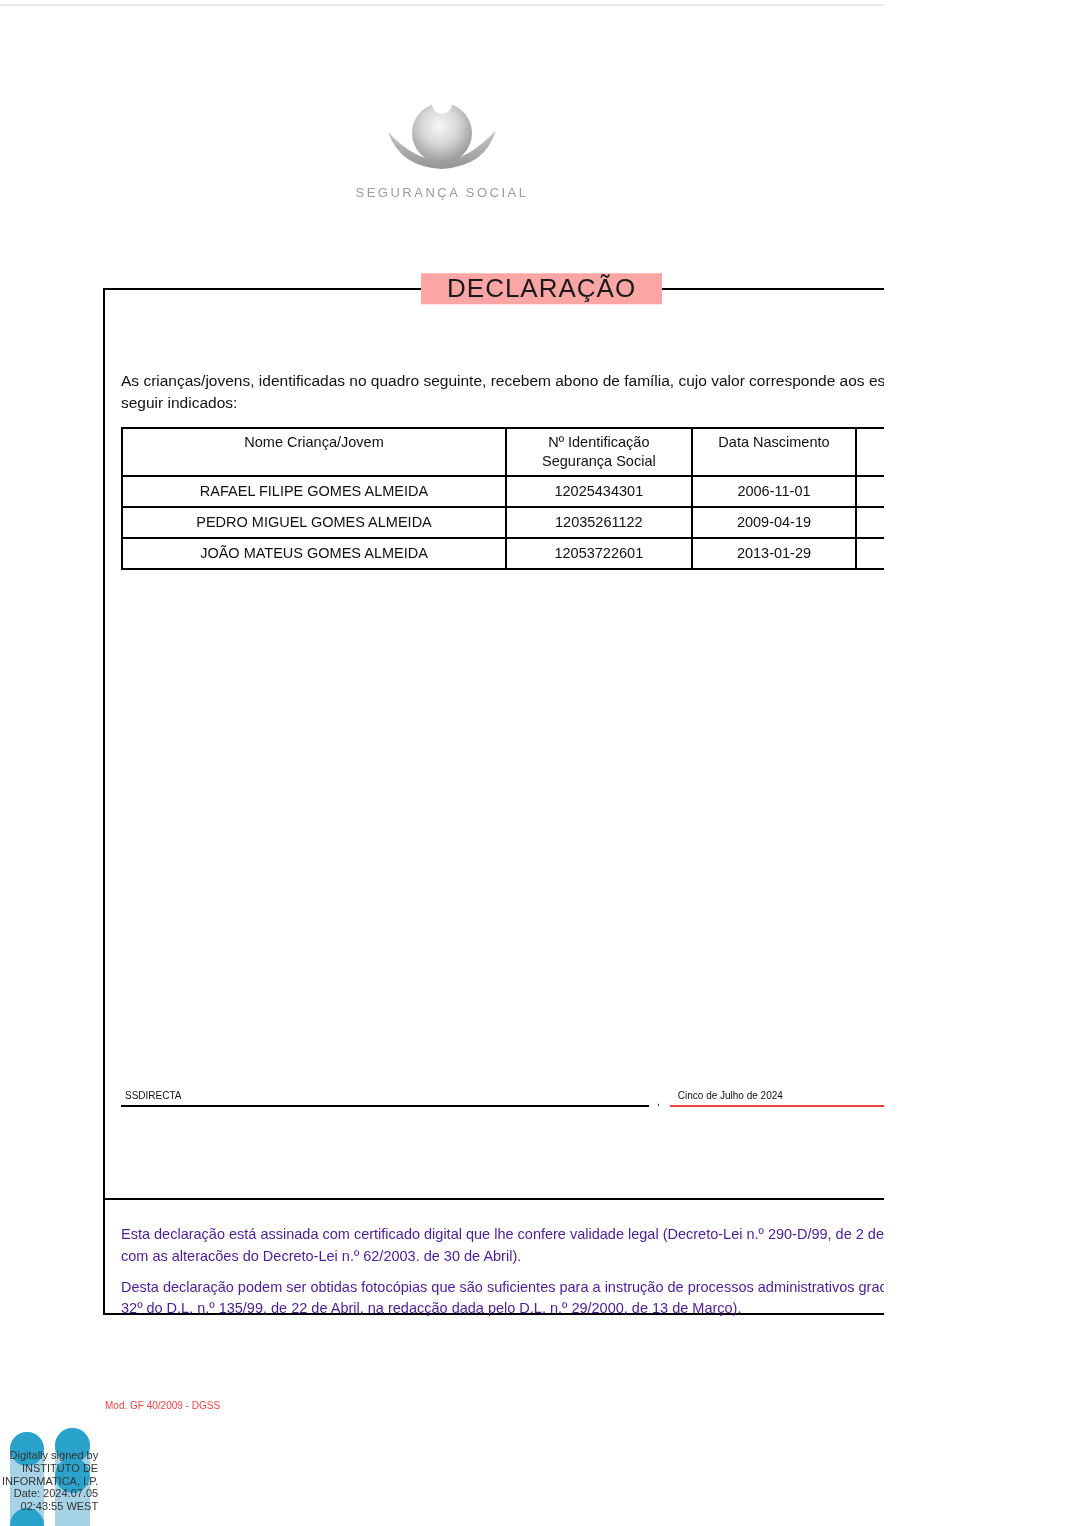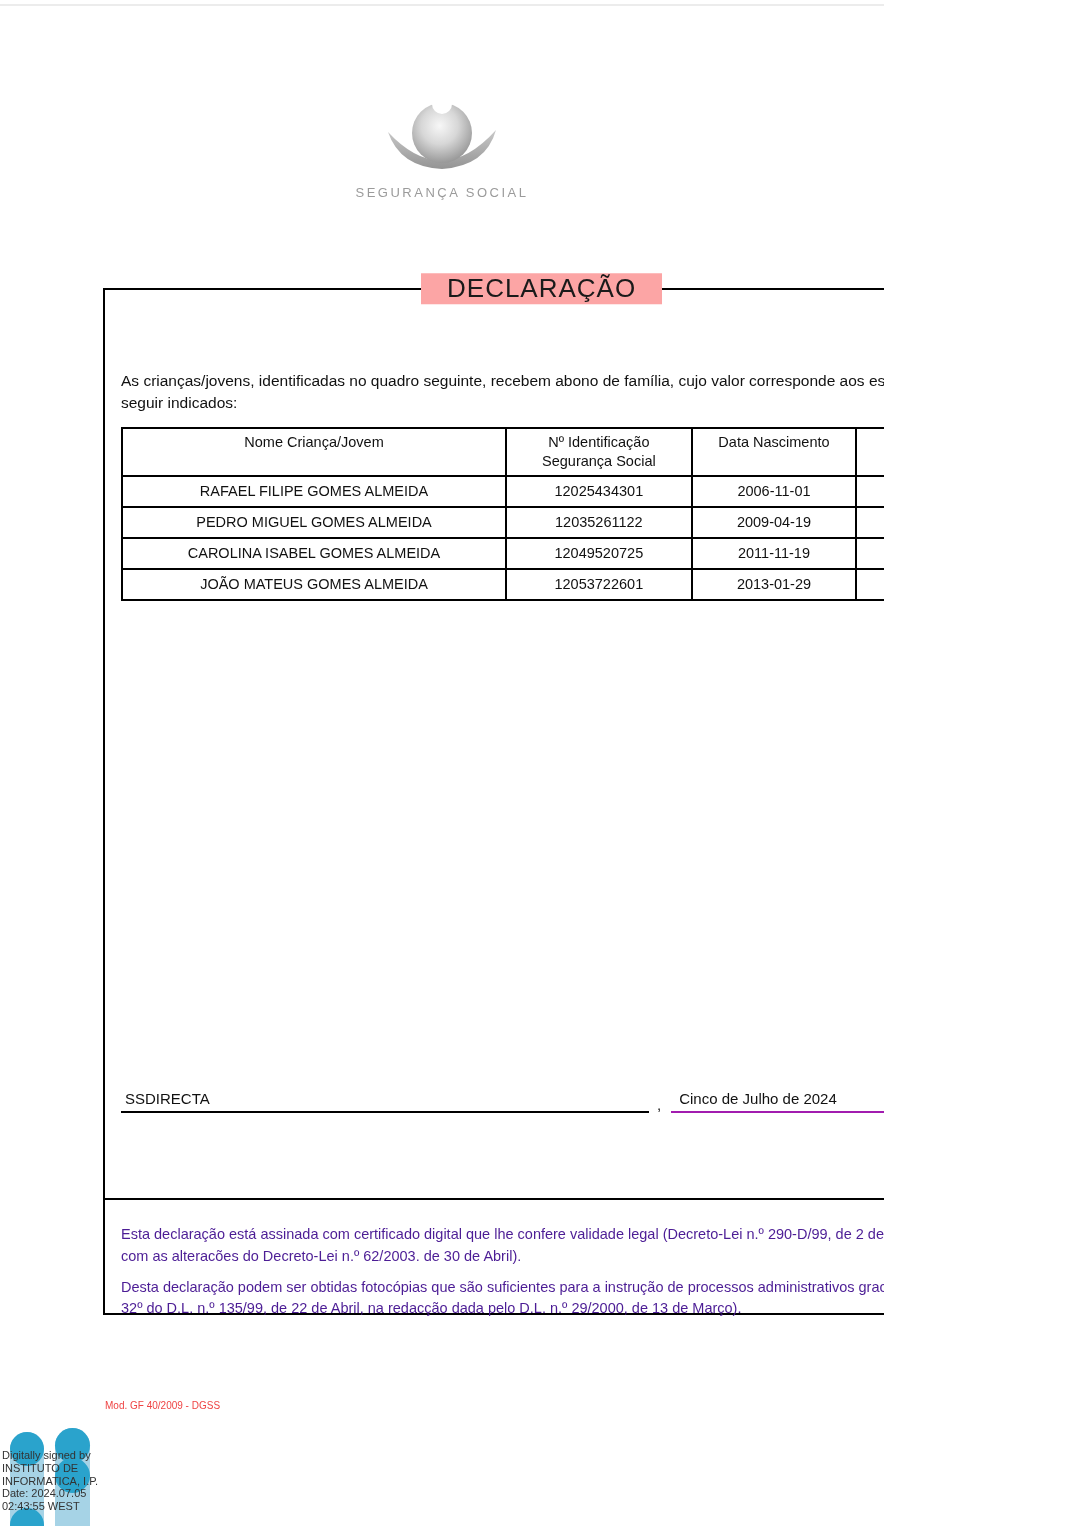--- a/index.html
+++ b/index.html
@@ -27,40 +27,40 @@
   table.children { border-collapse:collapse; margin:12px 16px 0;
     width:calc(100% - 32px); table-layout:fixed;padding-left:15px; }
   table.children th, table.children td {
     border:2px solid #000; text-align:center; font-weight:normal;
     font-size:14.5px; color:#111; padding:0; overflow:hidden; }
   table.children th { height:42px; vertical-align:top; padding-top:4px; line-height:1.3; }
   table.children td { height:29px; }
 
   
   .sig-row { position:absolute; left:16px; right:26px; top:800px;
-    display:flex; align-items:flex-end; font-size:15px; }
+    display:flex; align-items:flex-end; font-size:10px; }
   .sig-left { width:524px; border-bottom:2px solid #000; padding:0 0 4px 4px; }
   .sig-comma { padding:0 10px 0 8px; }
-  .sig-right { flex:1; border-bottom:2px solid #a21caf; padding:0 0 4px 8px; }
+  .sig-right { flex:1; border-bottom:2px solid #ef4444; padding:0 0 4px 8px; }
 
   
   .box-footer { position:absolute; left:0; right:0; top:908px;
     border-top:2px solid #000; padding:24px 16px 0; box-sizing:border-box; }
   .box-footer p { margin:0 0 9px; font-size:14.5px; line-height:1.5; color:#4c1d95; }
 
   .mod-ref { position:absolute; left:105px; top:1400px; font-size:10px; color:#ef4444; }
 
   
   .stamp { position:absolute; left:0; top:1424px; width:130px; height:102px; }
   .pill { position:absolute; border-radius:18px; }
   .pill-left  { left:10px; top:8px; width:34px; height:120px; }
   .pill-right { left:55px; top:4px; width:35px; height:124px; }
   .dot { position:absolute; border-radius:50%; }
   .stamp-text { position:absolute; left:2px; top:25px; font-size:11px; line-height:1.16;
-    color:#333; white-space:nowrap; }
+    color:#333; white-space:nowrap;text-align:right; }
 </style>
 </head>
 <body>
 
 <div class="page">
 
   <div class="top-rule"></div>
 
   <div class="logo-wrap">
     <span>
@@ -114,26 +114,20 @@
           <td>2006-11-01</td>
           <td>1</td>
         </tr>
         <tr>
           <td>PEDRO MIGUEL GOMES ALMEIDA</td>
           <td>12035261122</td>
           <td>2009-04-19</td>
           <td>1</td>
         </tr>
         <tr>
-          <td>CAROLINA ISABEL GOMES ALMEIDA</td>
-          <td>12049520725</td>
-          <td>2011-11-19</td>
-          <td>1</td>
-        </tr>
-        <tr>
           <td>JOÃO MATEUS GOMES ALMEIDA</td>
           <td>12053722601</td>
           <td>2013-01-29</td>
           <td>1</td>
         </tr>
       </tbody>
     </table>
 
     <div class="sig-row">
       <span class="sig-left">SSDIRECTA</span>

